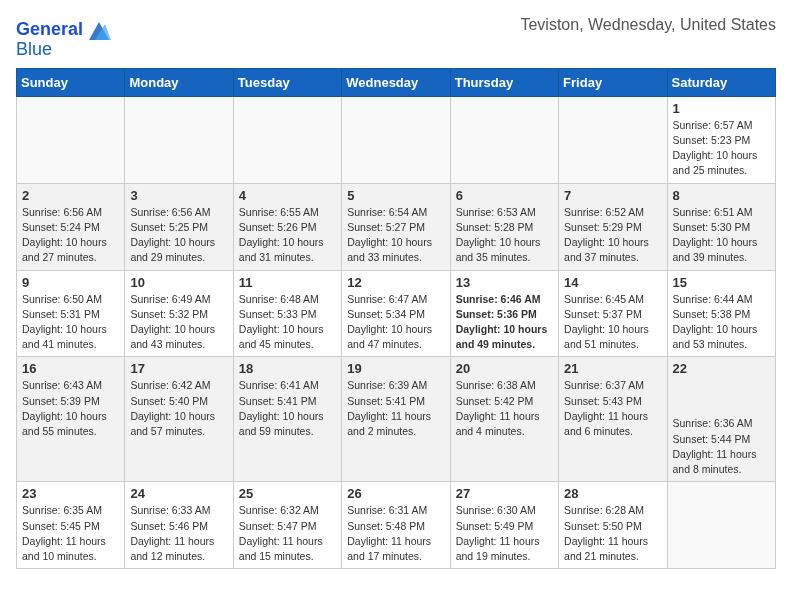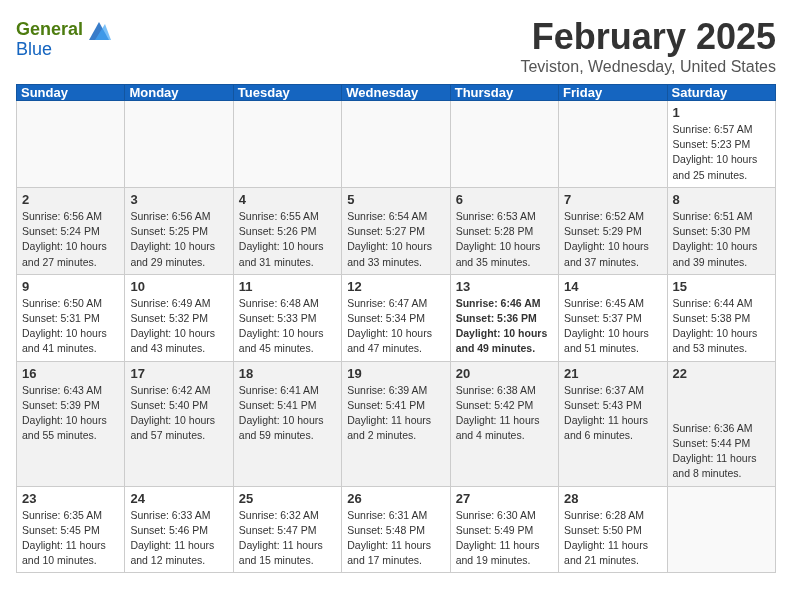--- a/index.html
+++ b/index.html
@@ -16,21 +16,21 @@
       align-items: flex-start;
       margin-bottom: 8px;
     }
     .logo {
       display: flex;
       align-items: center;
     }
     .logo-text-general {
       font-size: 18px;
       font-weight: bold;
-      color: #4d7c0f;
+      color: #1d4ed8;
     }
     .logo-text-blue {
       font-size: 18px;
       font-weight: normal;
       color: #1565c0;
     }
     .logo-icon {
       width: 28px;
       height: 28px;
       margin-left: 2px;
@@ -49,21 +49,21 @@
     }
     .calendar {
       width: 100%;
       border-collapse: collapse;
       border: 1px solid #ccc;
     }
     .calendar th {
       background-color: #1565c0;
       color: #fff;
       font-size: 13px;
-      padding: 0 4px;
+      padding: 6px 4px;
       text-align: left;
       border: 1px solid #1255a0;
     }
     .calendar td {
       vertical-align: top;
       border: 1px solid #ccc;
       padding: 4px 5px;
       width: 108px;
       min-height: 90px;
       font-size: 11px;
@@ -98,21 +98,20 @@
         <span class="logo-text-general">General</span>
         <svg class="logo-icon" viewBox="0 0 28 28" xmlns="http://www.w3.org/2000/svg">
           <polygon points="4,24 14,6 24,24" fill="#1565c0" opacity="0.85"></polygon>
           <polygon points="10,24 20,8 26,24" fill="#42a5f5" opacity="0.7"></polygon>
         </svg>
       </span>
       <span class="logo-text-blue" style="margin-top:-4px;">Blue</span>
     </div>
   </div>
   <div class="title-area">
-    <div class="month-title">February 2025</div>
     <div class="location-title">Teviston, Wednesday, United States</div>
   </div>
 </div>
 
 <table class="calendar">
   <thead>
     <tr>
       <th>Sunday</th>
       <th>Monday</th>
       <th>Tuesday</th>

